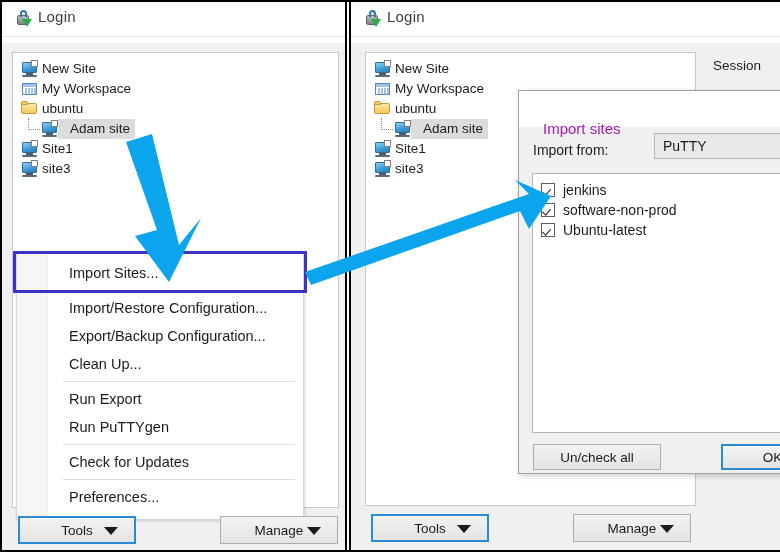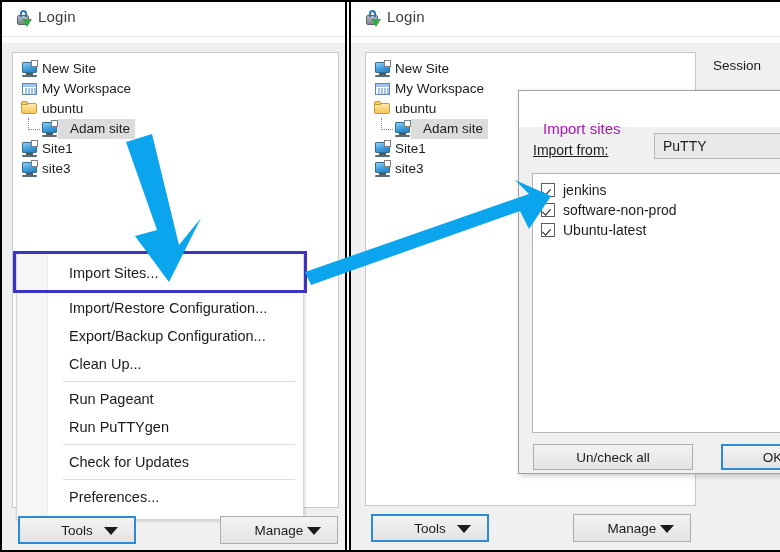--- a/index.html
+++ b/index.html
@@ -53,21 +53,21 @@
   .ctxmenu{position:absolute;background:#ffffff;border:1px solid #d6d6d6;box-shadow:1px 1px 3px rgba(0,0,0,.16);}
   .ctx-gutter{position:absolute;left:0;top:0;bottom:0;width:30px;background:#f6f6f6;border-right:1px solid #ececec;}
   .ctx-item{position:relative;height:28px;line-height:28px;font-size:14.5px;color:#1b1b1b;padding-left:52px;white-space:nowrap;}
   .ctx-sep{position:relative;height:1px;margin:3px 8px 3px 46px;background:#dcdcdc;}
   .ctx-highlight{position:absolute;border:3px solid #3b33c6;box-sizing:border-box;}
 
   
   .dlg{position:absolute;background:#f0f0f0;border:1px solid #a0a0a0;box-shadow:2px 2px 6px rgba(0,0,0,.2);}
   .dlg-title{position:absolute;left:0;right:0;top:0;height:36px;background:#ffffff;}
   .dlg-title .t{position:absolute;left:24px;top:9px;font-size:15px;color:#a21caf;margin-top:20px;}
-  .dlg-label{position:absolute;font-size:14px;color:#1b1b1b;text-decoration:underline;}
+  .dlg-label{position:absolute;font-size:14px;color:#1b1b1b;}
   .combo{position:absolute;background:#e9e9e9;border:1px solid #b5b5b5;box-sizing:border-box;}
   .combo .cv{position:absolute;left:8px;top:50%;transform:translateY(-50%);font-size:14px;color:#1b1b1b;}
   .listbox{position:absolute;background:#fff;border:1px solid #b5b5b5;box-sizing:border-box;overflow:hidden;}
   .lb-row{position:relative;height:20px;line-height:20px;font-size:14px;color:#1b1b1b;padding-left:30px;white-space:nowrap;}
   .cb{position:absolute;left:8px;top:3px;width:14px;height:14px;border:1px solid #5c5c5c;background:#fff;box-sizing:border-box;}
   .cb:after{content:"";position:absolute;left:2px;top:3px;width:4px;height:7px;border:solid #1b1b1b;border-width:0 1.6px 1.6px 0;transform:rotate(42deg);}
 
   
   .arrow{position:absolute;pointer-events:none;}
 
@@ -106,21 +106,21 @@
 
     <div class="ctxmenu" id="leftCtxMenu" style="left:14px;top:250px;width:286px;height:266px;">
       <div class="ctx-gutter"></div>
       <div id="ctxItems" style="position:absolute;left:0;right:0;top:6px;">
           <div class="ctx-item"><span>Import Sites...</span></div>
           <div class="ctx-sep"></div>
           <div class="ctx-item"><span>Import/Restore Configuration...</span></div>
           <div class="ctx-item"><span>Export/Backup Configuration...</span></div>
           <div class="ctx-item"><span>Clean Up...</span></div>
           <div class="ctx-sep"></div>
-          <div class="ctx-item"><span>Run Pageant</span></div>
+          <div class="ctx-item"><span>Run Export</span></div>
           <div class="ctx-item"><span>Run PuTTYgen</span></div>
           <div class="ctx-sep"></div>
           <div class="ctx-item"><span>Check for Updates</span></div>
           <div class="ctx-sep"></div>
           <div class="ctx-item"><span>Preferences...</span></div>
           <div class="ctx-item"><span>About...</span></div>
         </div>
     </div>
     <div class="ctx-highlight" id="ctxHl" style="left: 11px; top: 249px; width: 294px; height: 42px; border-color: rgb(59, 51, 198);"></div>
 
@@ -174,21 +174,21 @@
       </div>
 
       <div class="listbox" id="sitesList" style="left:13px;top:82px;width:292px;height:260px;">
           <div style="padding:6px 0 0 0;">
             <div class="lb-row"><span class="cb"></span><span>jenkins</span></div>
             <div class="lb-row"><span class="cb"></span><span>software-non-prod</span></div>
             <div class="lb-row"><span class="cb"></span><span>Ubuntu-latest</span></div>
           </div>
         </div>
 
-      <div class="btn" style="left:14px;top:353px;width:160px;height:26px;">
+      <div class="btn" style="left:14px;top:353px;width:128px;height:26px;">
         <span class="bl">Un/check all</span>
       </div>
       <div class="btn focus" style="left:202px;top:353px;width:103px;height:26px;">
         <span class="bl">OK</span>
       </div>
     </div>
 
     <div class="btn focus" style="left:20px;top:512px;width:118px;height:28px;">
       <span class="bl">Tools</span>
       <span class="caret"></span>

